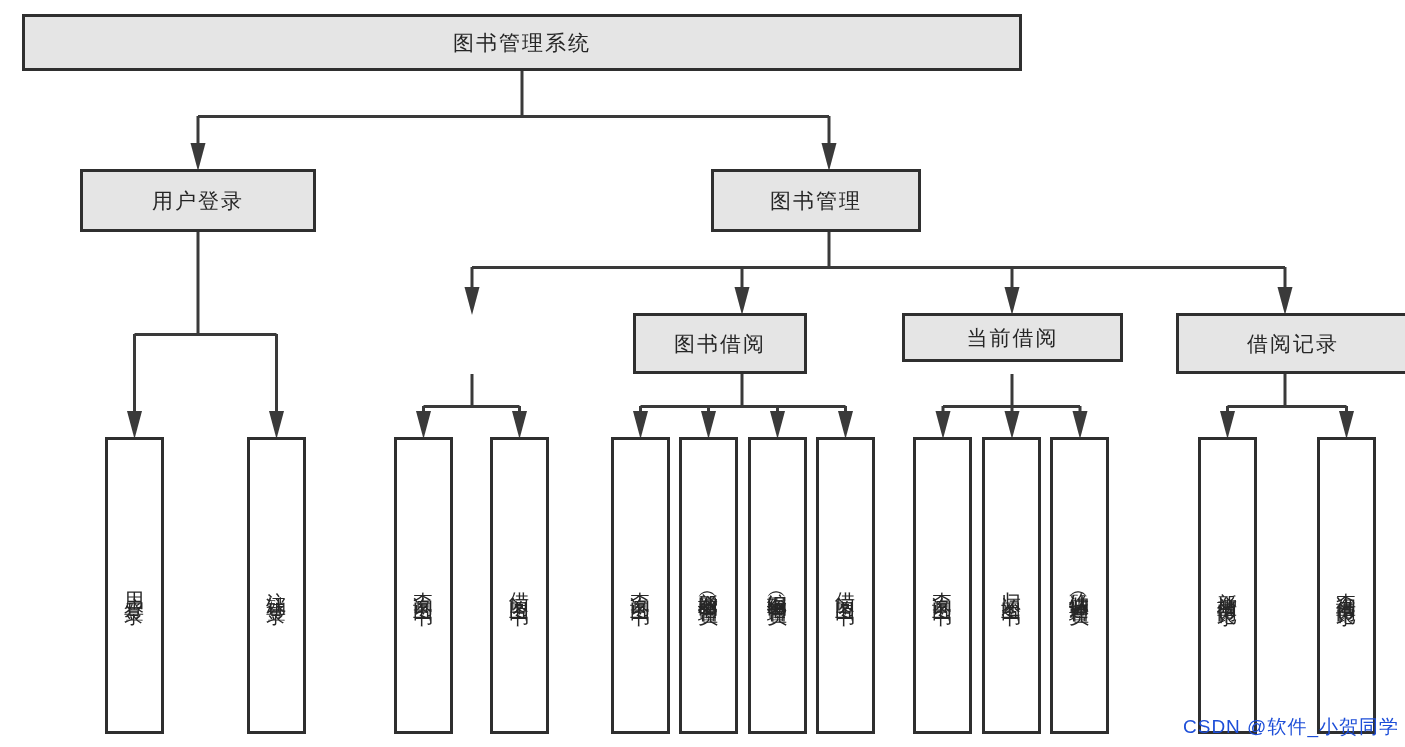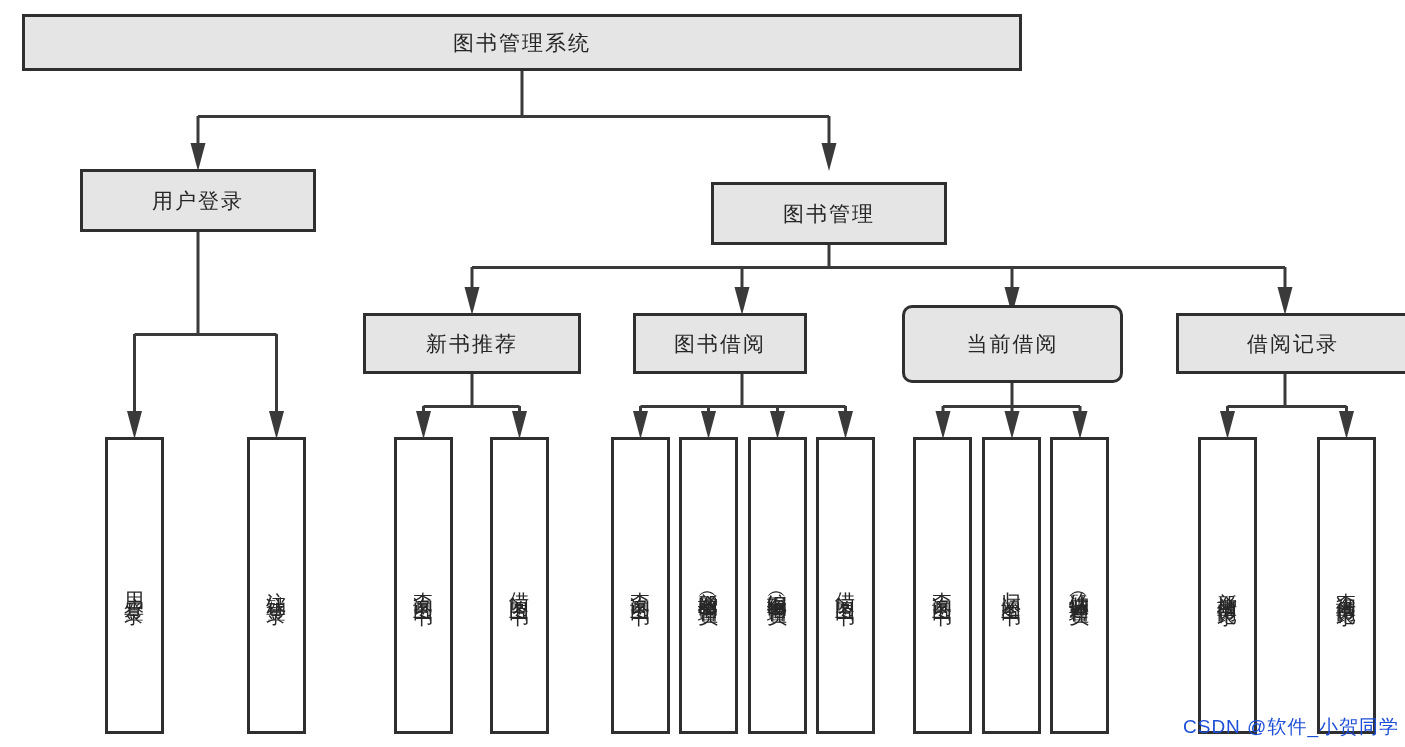--- a/index.html
+++ b/index.html
@@ -102,25 +102,24 @@
     <line x1="1227.5" y1="406.5" x2="1346.5" y2="406.5"></line>
     <line x1="1227.5" y1="406" x2="1227.5" y2="414"></line>
     <line x1="1346.5" y1="406" x2="1346.5" y2="414"></line>
     <polygon points="1220,411 1235,411 1227.5,439" stroke="none"></polygon>
     <polygon points="1339,411 1354,411 1346.5,439" stroke="none"></polygon>
   </svg>
 
   <div class="hbox" style="left:22px;top:14px;width:1000px;height:57px;">图书管理系统</div>
 
   <div class="hbox" style="left:80px;top:169px;width:236px;height:63px;">用户登录</div>
-  <div class="hbox" style="left:711px;top:169px;width:236px;height:63px;margin-top:13px;">图书管理</div>
+  <div class="hbox" style="left:711px;top:169px;width:210px;height:63px;">图书管理</div>
 
-  <div class="hbox" style="left:363px;top:313px;width:218px;height:61px;">新书推荐</div>
   <div class="hbox" style="left:633px;top:313px;width:174px;height:61px;text-align:right;">图书借阅</div>
-  <div class="hbox" style="left:902px;top:305px;width:221px;height:78px;border-radius:10px;">当前借阅</div>
+  <div class="hbox" style="left:902px;top:313px;width:221px;height:49px;">当前借阅</div>
   <div class="hbox" style="left:1176px;top:313px;width:234px;height:61px;">借阅记录</div>
 
   <div class="vbox" style="left:105px;">用户登录</div>
   <div class="vbox" style="left:247px;">注销登录</div>
 
   <div class="vbox" style="left:394px;">查询图书</div>
   <div class="vbox" style="left:490px;">借阅图书</div>
 
   <div class="vbox" style="left:611px;">查询图书</div>
   <div class="vbox" style="left:679px;letter-spacing:2px;">新增图书（管理员）</div>

